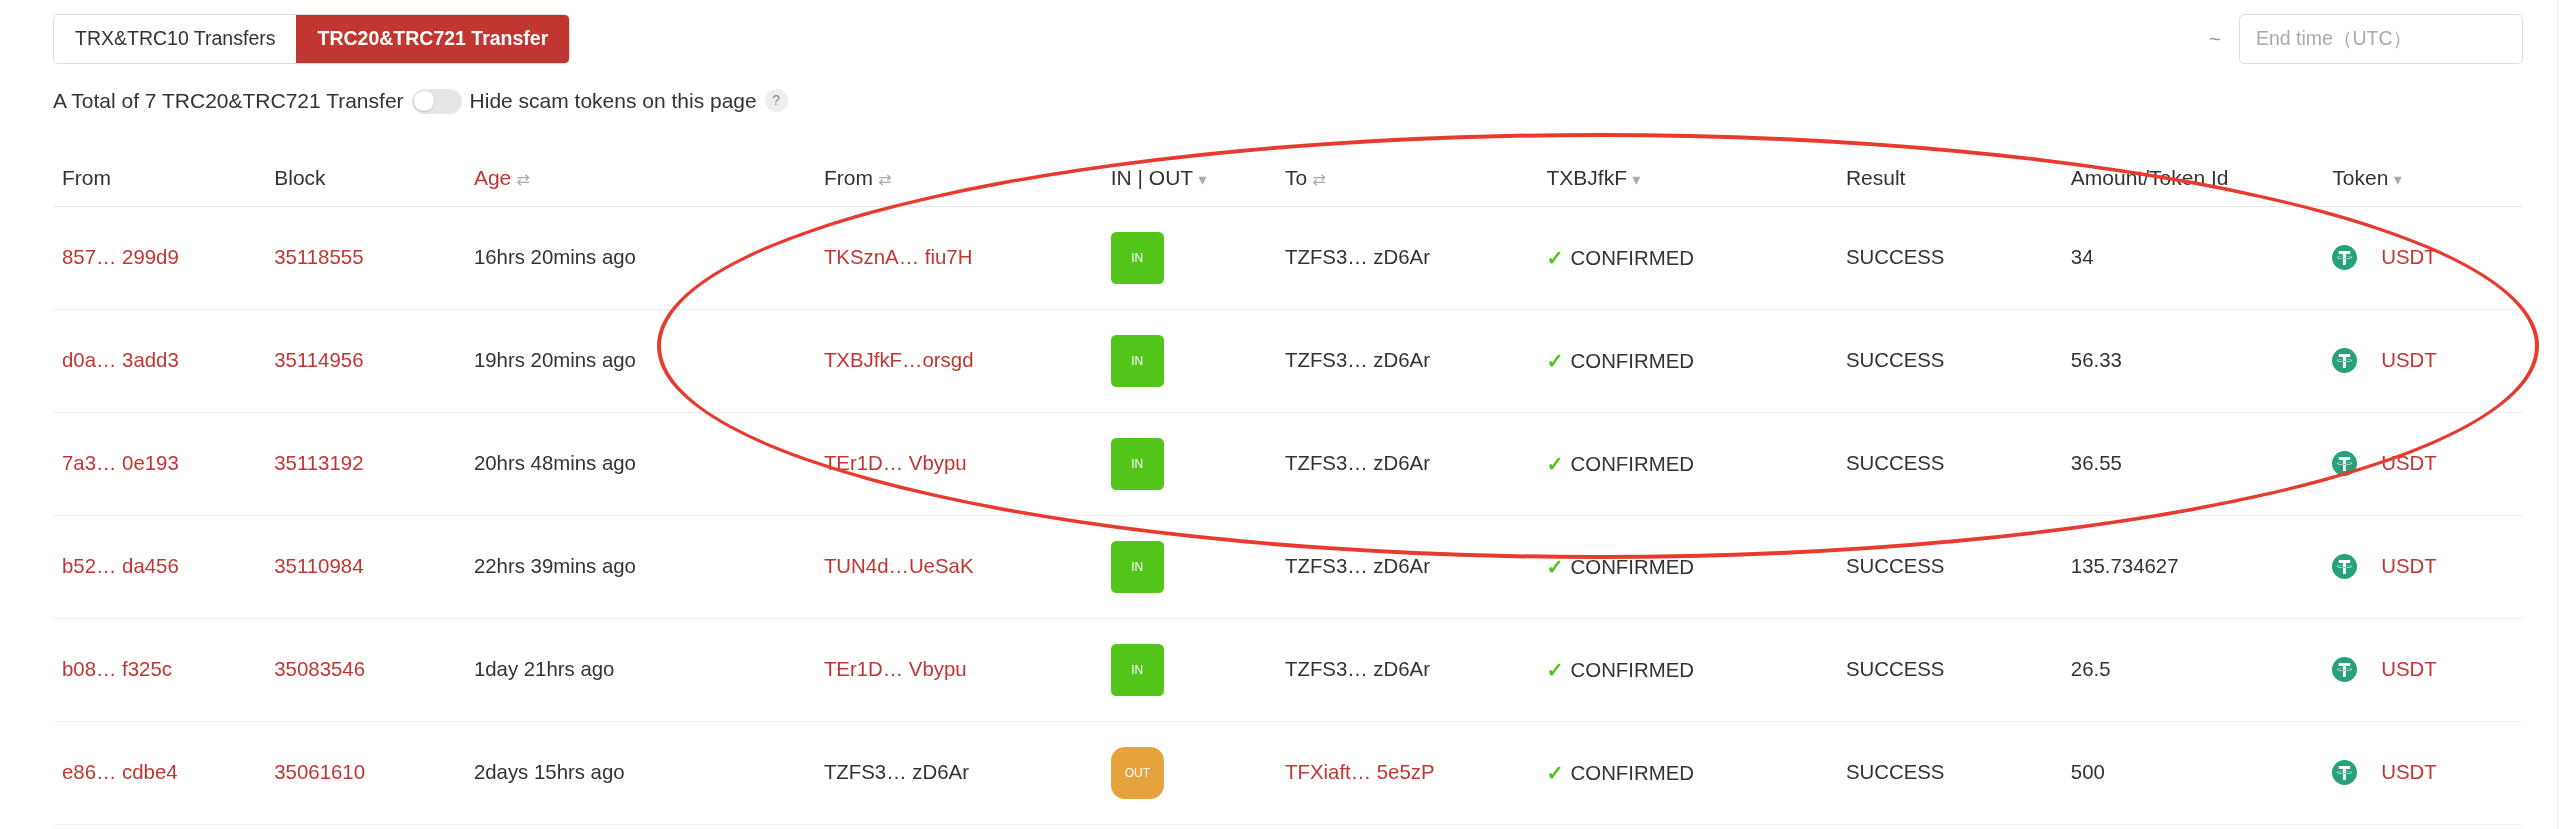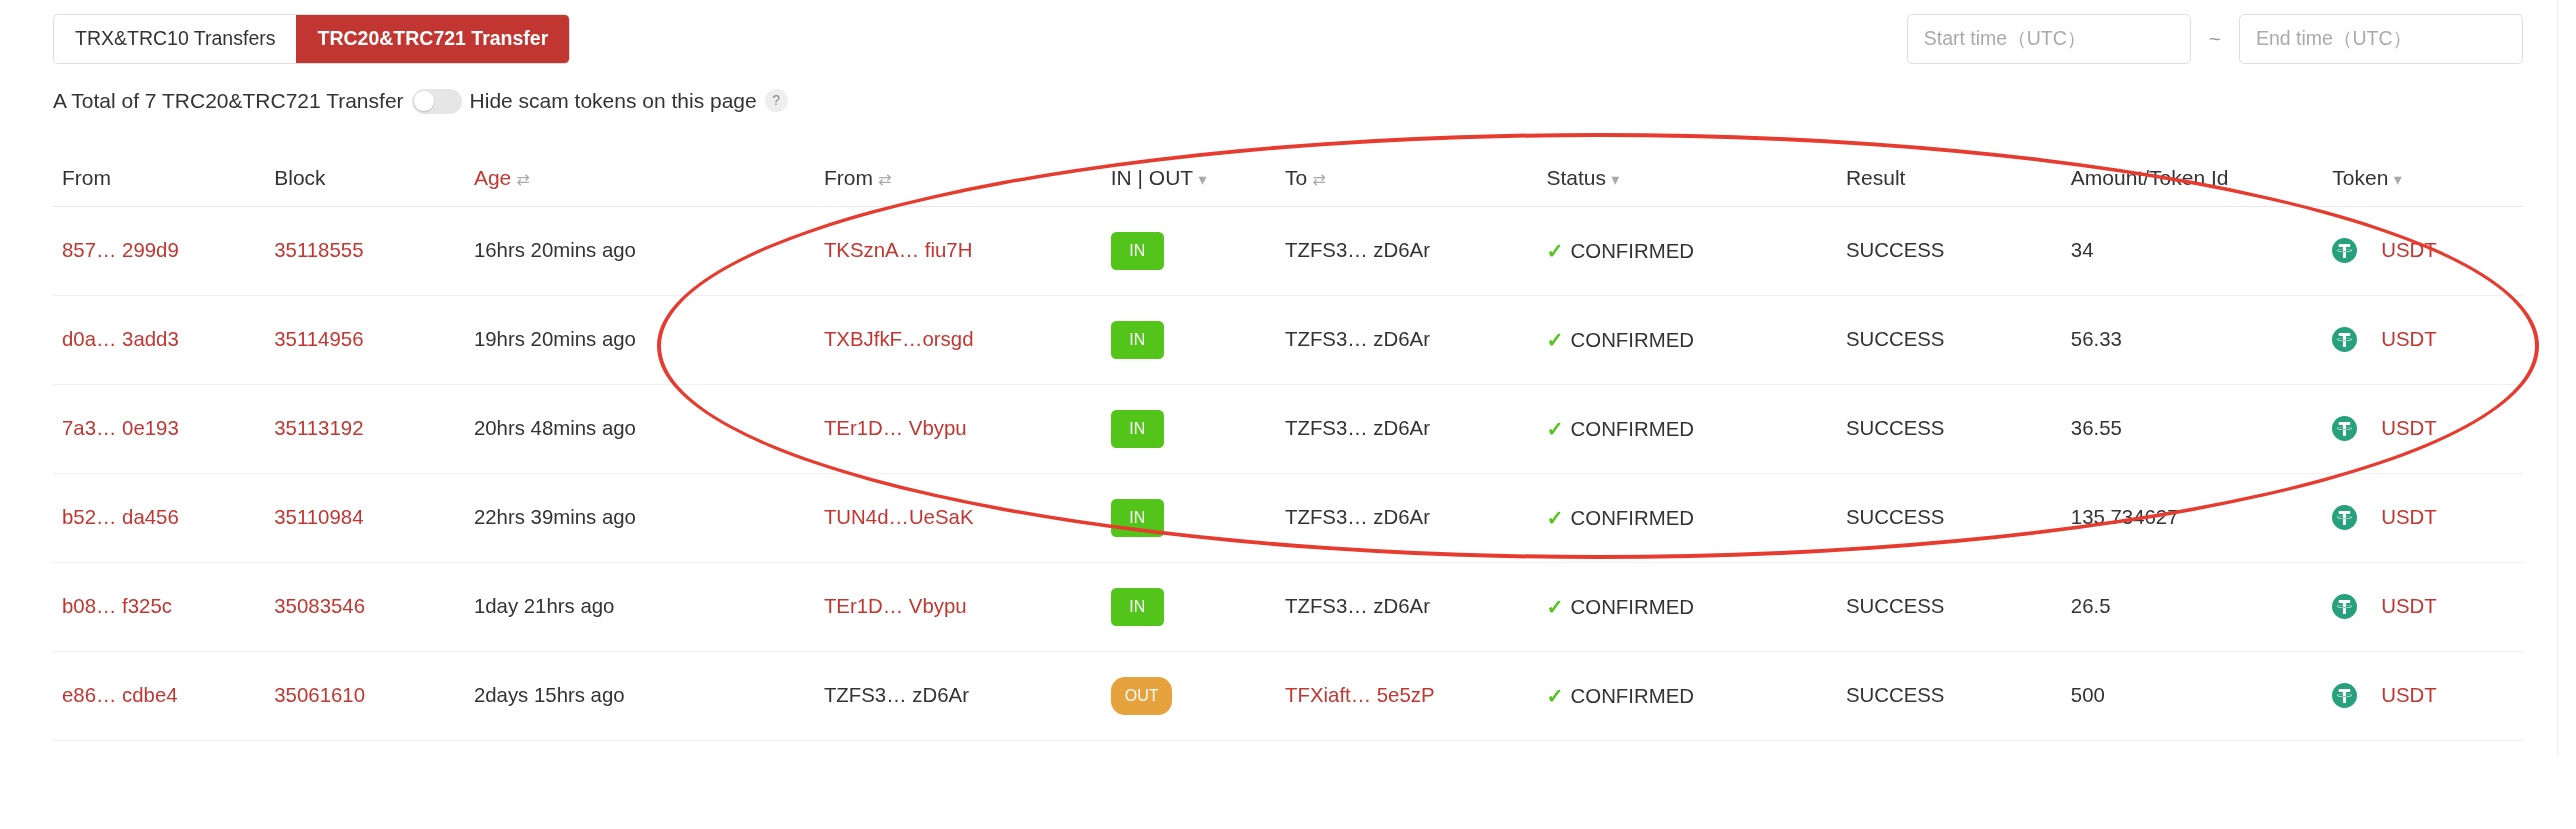--- a/index.html
+++ b/index.html
@@ -99,23 +99,23 @@
     color: #333;
     vertical-align: middle;
   }
   .link-red { color: #c23631; cursor: pointer; }
   .th-red { color: #c23631; }
   .sort-icon, .swap-icon, .caret-icon {
     font-size: 16px; color: #aaa; margin-left: 5.3px;
   }
   .badge {
     display: inline-block;
-    padding: 10px 14px;
+    padding: 19px 14px;
     border-radius: 5.3px;
-    font-size: 16px;
+    font-size: 12px;
     color: #fff;
     font-weight: 500;
     text-align: center;
     min-width: 53px;
   }
   .badge.in { background: #52c41a; }
   .badge.out { background: #e6a23c; border-radius: 14px; }
   .check {
     color: #52c41a; margin-right: 7px; font-weight: bold;
   }
@@ -151,21 +151,20 @@
 </style>
 </head>
 <body>
 
 <div class="topbar">
   <div class="tabs">
     <button class="tab">TRX&amp;TRC10 Transfers</button>
     <button class="tab active">TRC20&amp;TRC721 Transfer</button>
   </div>
   <div class="filters">
-    <input class="date-input" placeholder="Start time（UTC）" style="">
     <span class="tilde">~</span>
     <input class="date-input" placeholder="End time（UTC）" style="">
   </div>
 </div>
 
 <div class="summary-row">
   <span>A Total of 7 TRC20&amp;TRC721 Transfer</span>
   <span class="toggle"></span>
   <span>Hide scam tokens on this page</span>
   <span class="help">?</span>
@@ -173,21 +172,21 @@
 
 <table>
   <thead>
     <tr>
       <th class="col-hash"><span>From</span></th>
       <th class="col-block"><span>Block</span></th>
       <th class="col-age th-red"><span>Age</span><span class="swap-icon">⇄</span></th>
       <th class="col-from"><span>From</span><span class="swap-icon">⇄</span></th>
       <th class="col-io"><span>IN | OUT</span><span class="caret-icon">▾</span></th>
       <th class="col-to"><span>To</span><span class="swap-icon">⇄</span></th>
-      <th class="col-status"><span>Status</span><span class="caret-icon">▾</span></th>
+      <th class="col-status"><span>TXBJfkF</span><span class="caret-icon">▾</span></th>
       <th class="col-result"><span>Result</span></th>
       <th class="col-amount"><span>Amount/Token Id</span></th>
       <th class="col-token"><span>Token</span><span class="caret-icon">▾</span></th>
     </tr>
   </thead>
   <tbody id="tbody">
       <tr>
     <td><span class="link-red">857… 299d9</span></td>
     <td><span class="link-red">35118555</span></td>
     <td><span>16hrs 20mins ago</span></td>

